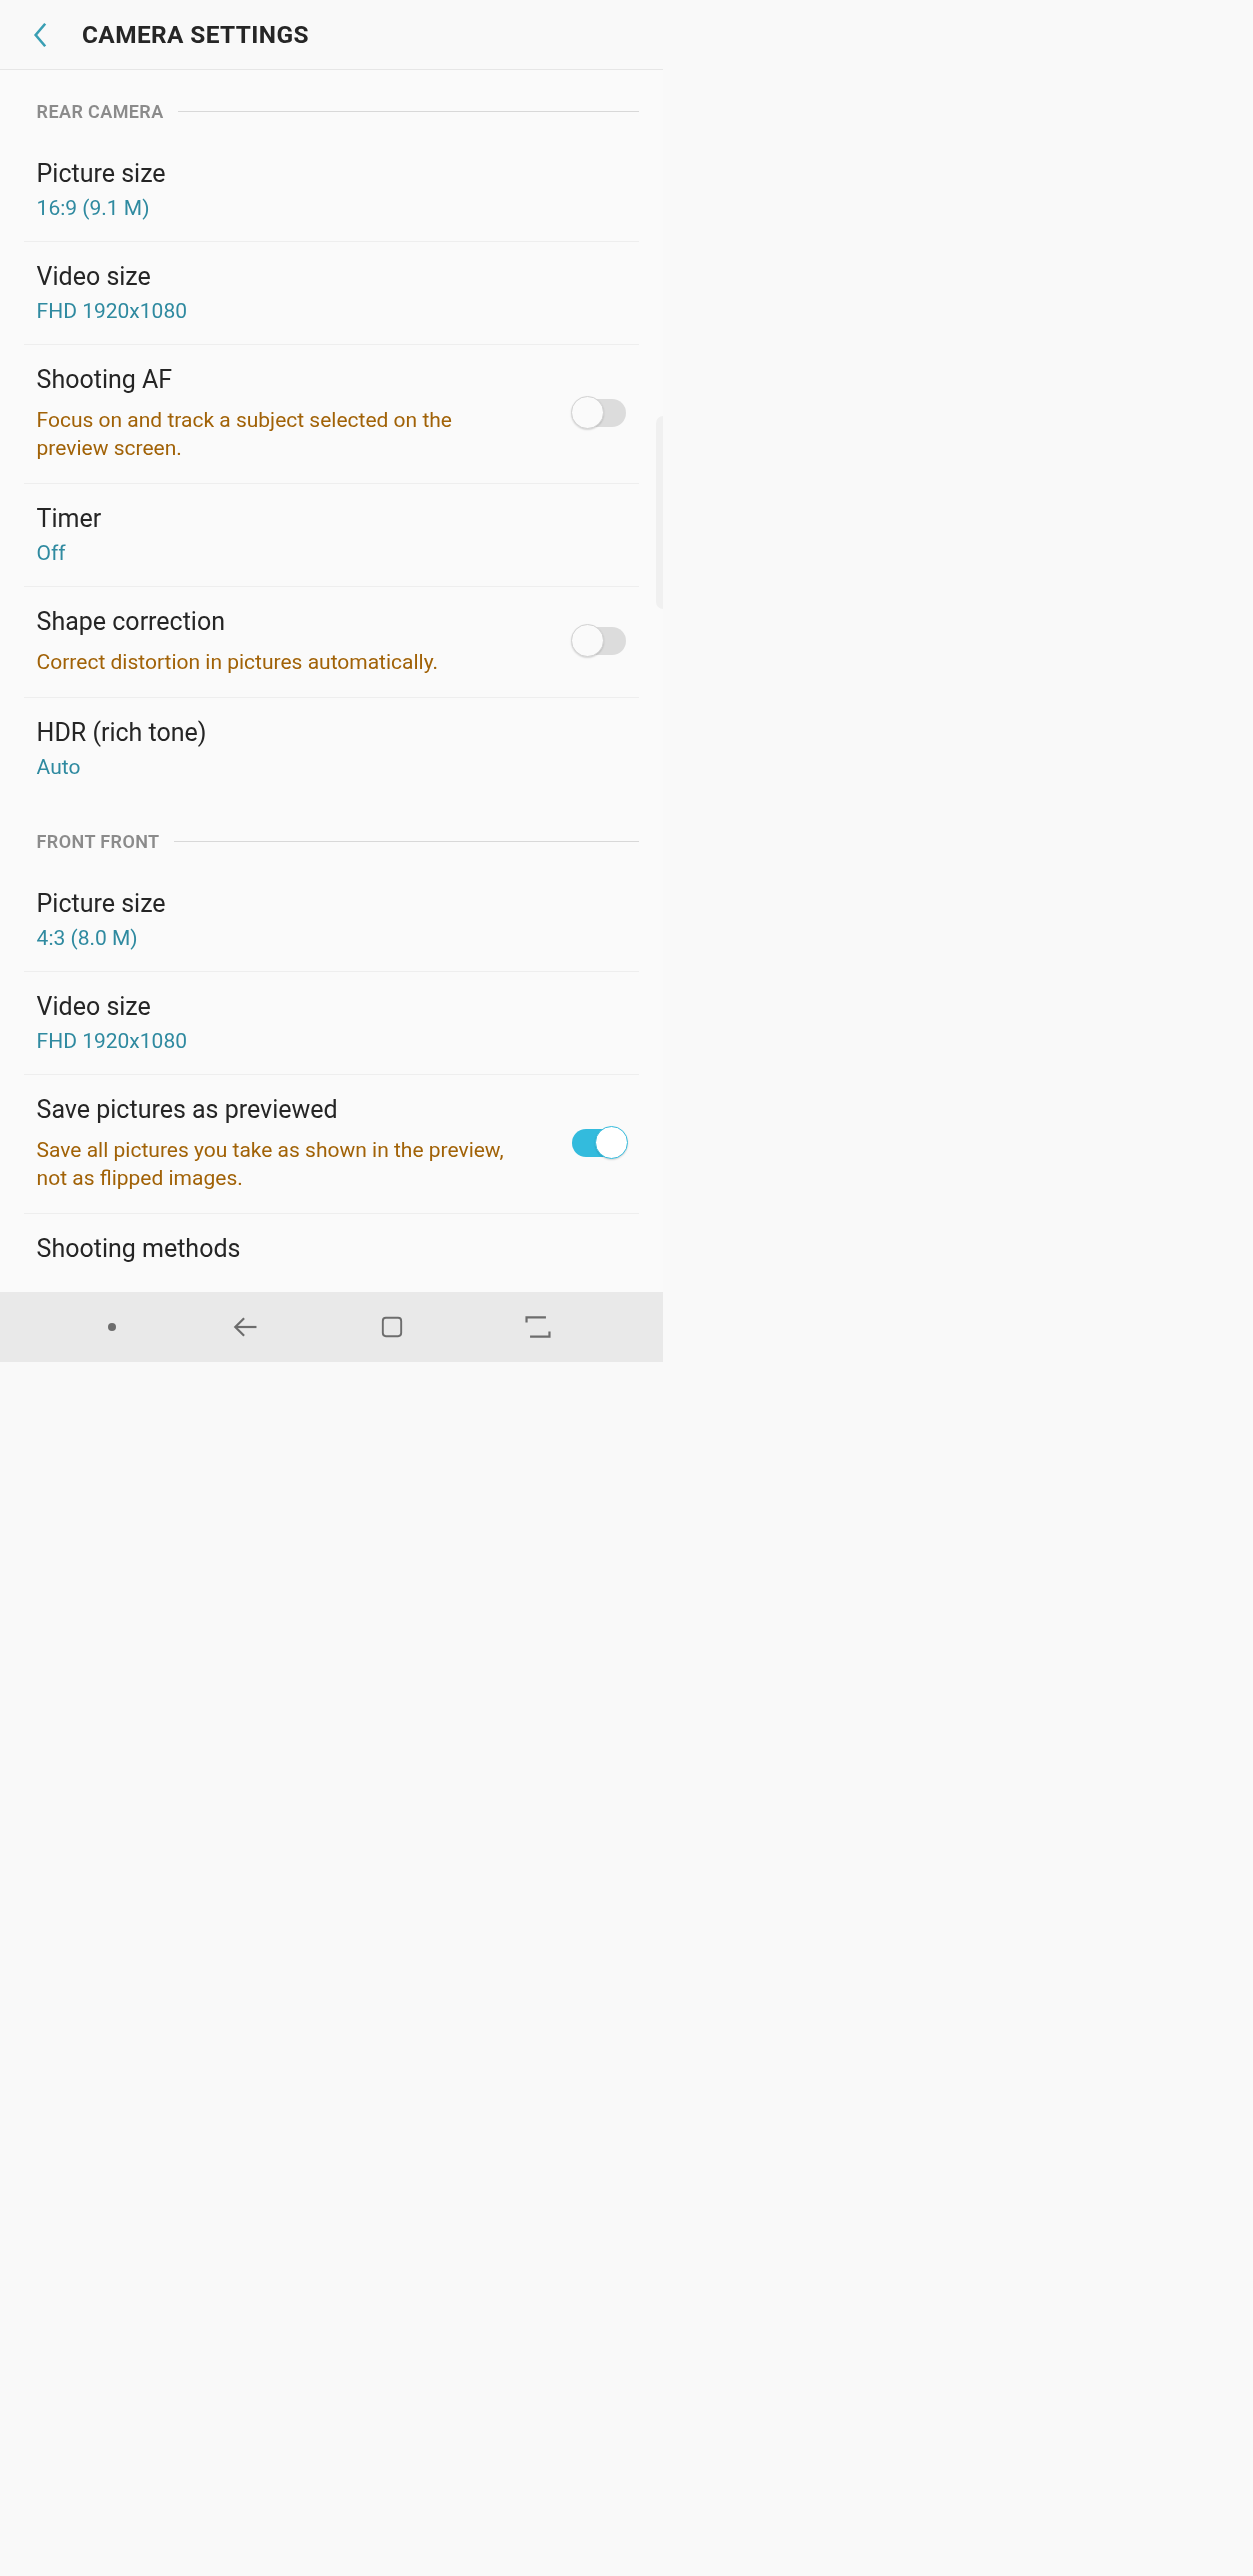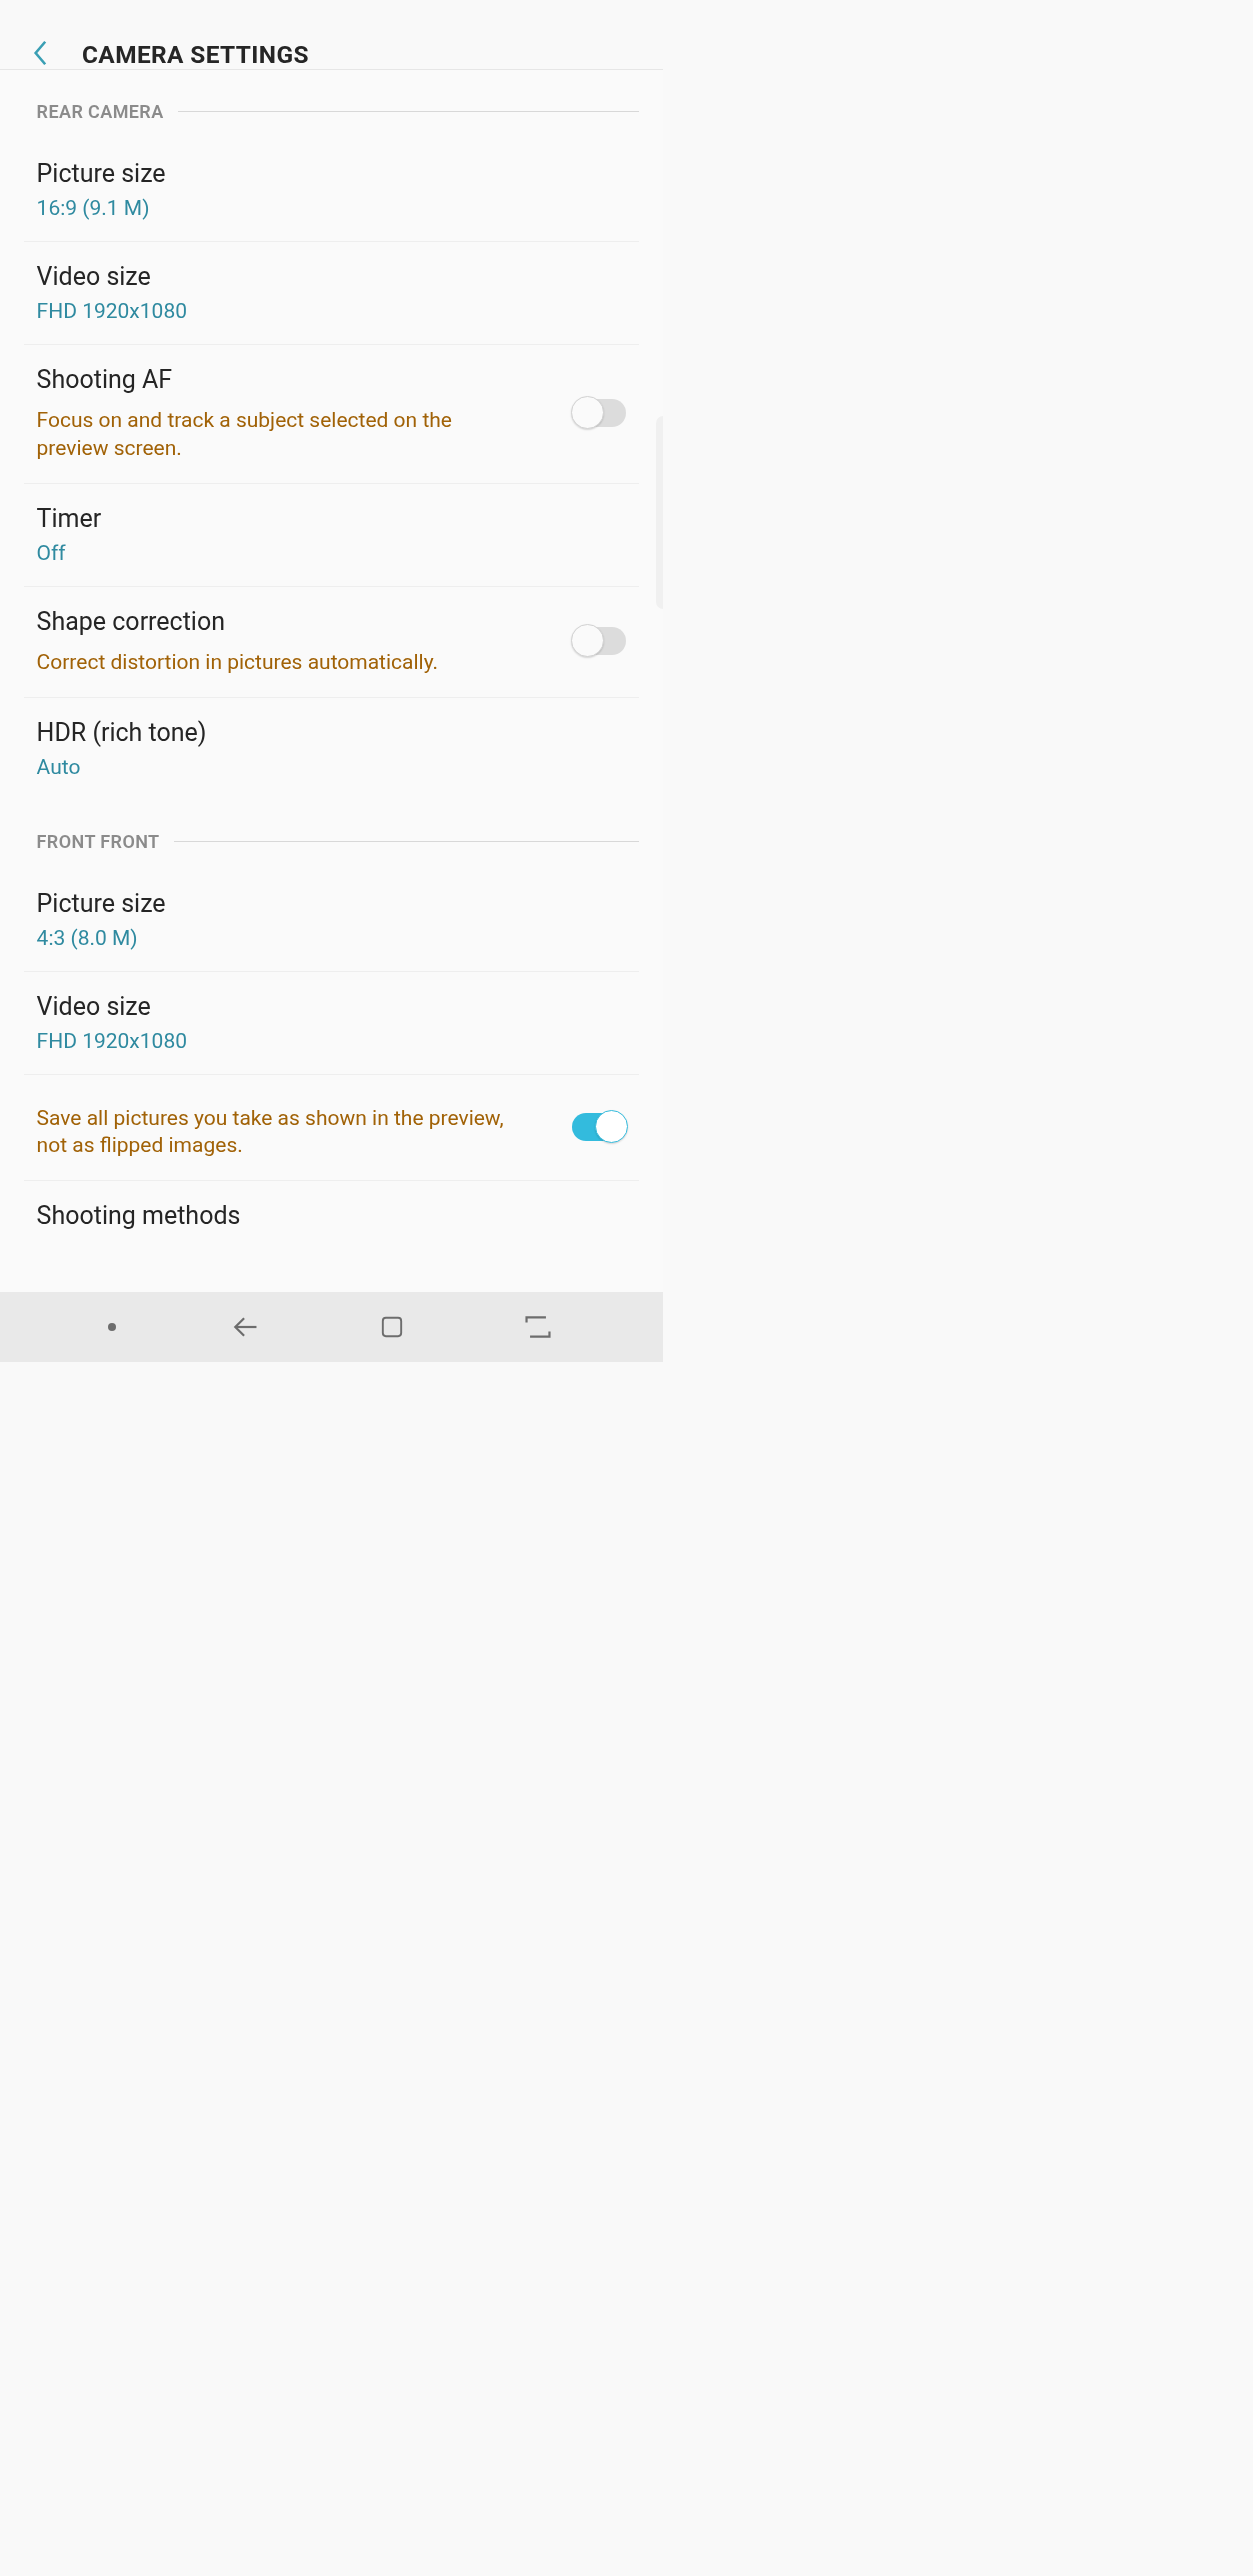--- a/index.html
+++ b/index.html
@@ -1,18 +1,18 @@
 <!DOCTYPE html>
 <html style="font-size:14px"><head>
 <meta charset="utf-8">
 <style>
   * { box-sizing: border-box; margin: 0; padding: 0; }
   html, body { width: 663px; height: 1362px; font-family: -apple-system, Roboto, "Segoe UI", Arial, sans-serif; background: #f9f9f9; color: #222; }
   .viewport { width: 663px; height: 1362px; background: #f9f9f9; display: flex; flex-direction: column; overflow: hidden; position: relative; }
-  .header { height: 70px; display: flex; align-items: flex-end; padding-left: 30px; border-bottom: 0.9px solid #e6e6e6; background: #f9f9f9; }
+  .header { height: 70px; display: flex; align-items: center; padding-left: 30px; border-bottom: 0.9px solid #e6e6e6; background: #f9f9f9; }
   .back-icon { width: 19px; height: 33px; display: flex; align-items: center; justify-content: center; margin-right: 33px; }
   .back-icon svg { width: 14px; height: 26px; stroke: #3a9fb4; stroke-width: 3; fill: none; }
   .page-title { font-size: 24.4px; font-weight: 700; letter-spacing: 0.4px; color: #262626; }
   .content { flex: 1; overflow-y: auto; padding: 0 24.4px; background: #fafafa; }
   .section-header { display: flex; align-items: center; gap: 14px; margin-top: 31px; margin-bottom: 17.4px; padding-left: 12.2px; }
   .section-header-label { font-size: 18px; font-weight: 600; letter-spacing: 0.4px; color: #8b8b8b; white-space: nowrap; }
   .section-header-line { flex: 1; height: 0.9px; background: #d8d8d8; }
   .settings-item { padding: 19px 12.2px 21px 12.2px; border-bottom: 0.9px solid #eeeeee; display: flex; align-items: center; justify-content: space-between; gap: 17.4px; }
   .settings-item:last-child { border-bottom: none; }
   .settings-item .text-col { flex: 1; }
@@ -111,20 +111,21 @@
 
     <div class="settings-item">
       <div class="text-col">
         <div class="item-title">Video size</div>
         <div class="item-value">FHD 1920x1080</div>
       </div>
     </div>
 
     <div class="settings-item">
       <div class="text-col">
+        <div class="item-title">Save pictures as previewed</div>
         <div class="item-desc">Save all pictures you take as shown in the preview, not as flipped images.</div>
       </div>
       <div class="toggle on">
           <div class="knob"></div>
         </div>
     </div>
 
     <div class="settings-item">
       <div class="text-col">
         <div class="item-title">Shooting methods</div>

